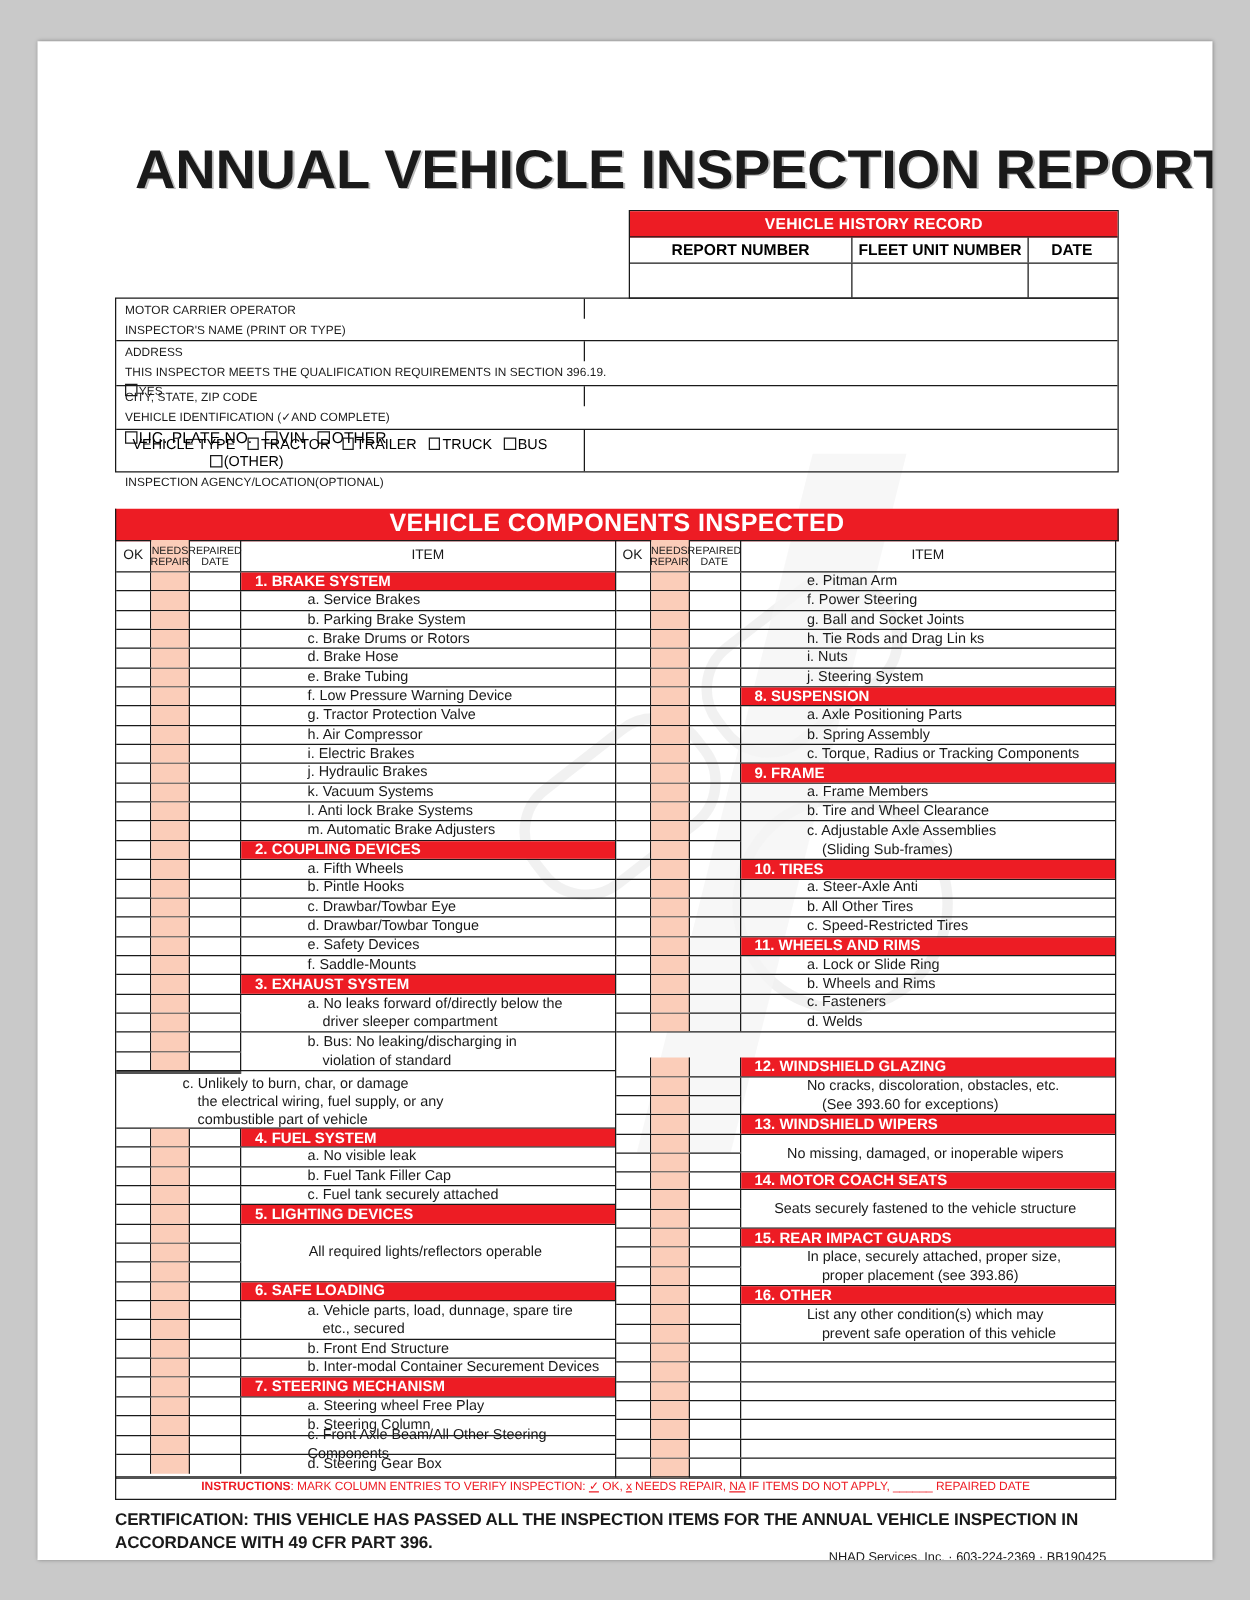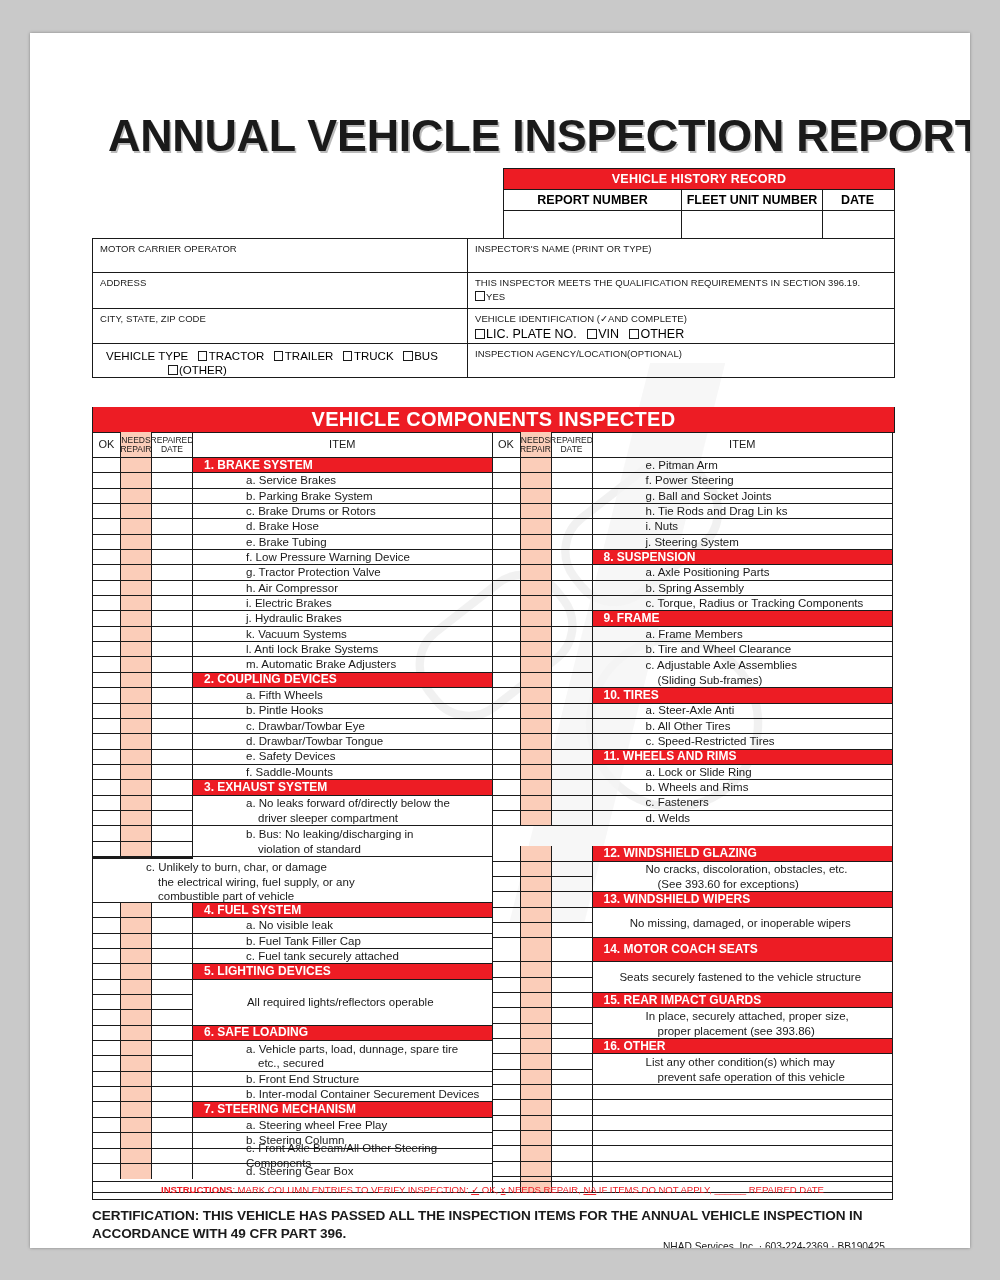--- a/index.html
+++ b/index.html
@@ -34,21 +34,21 @@
   .vhr .row{display:flex;}
   .vhr .c{border-right:1.6px solid #1a1a1a;text-align:center;font-weight:bold;
     font-size:12.5px;padding:3px 0 3.5px;}
   .vhr .c:last-child{border-right:none;}
   .vhr .c1{width:177px;} .vhr .c2{width:140px;} .vhr .c3{width:69px;}
   .vhr .hdr{border-bottom:1.6px solid #1a1a1a;}
   .vhr .blank{height:27px;}
 
   
   .info{position:absolute;left:62px;top:205px;width:801px;border:1.6px solid #1a1a1a;}
-  .info .r{display:flex;border-bottom:1.6px solid #1a1a1a;}
+  .info .r{display:flex;border-bottom:1.6px solid #1a1a1a;flex-direction:column;}
   .info .r:last-child{border-bottom:none;}
   .info .L{width:375px;border-right:1.6px solid #1a1a1a;padding:4px 0 0 7px;box-sizing:border-box;}
   .info .R{width:424px;padding:4px 0 0 7px;box-sizing:border-box;}
   .lbl{font-size:9.5px;color:#1a1a1a;letter-spacing:.05px;line-height:12px;}
   .sub{font-size:12.5px;letter-spacing:0;line-height:15px;margin-top:1px;}
   .h1r{height:33px;} .h2r{height:35px;} .h3r{height:34px;} .h4r{height:33px;}
   .cbx{display:inline-block;width:7.5px;height:7.5px;border:1.2px solid #1a1a1a;
     vertical-align:-0.5px;margin-right:1.5px;}
   .vt-opts{font-size:11.5px;margin-left:6px;line-height:14px;}
 
@@ -849,21 +849,21 @@
                 <div class="w-nr" style="background:#FBCDB9"></div>
                 <div class="w-rd"></div>
               </div>
             </div>
             <div class="item">
               <div class="multi ctr">
                 <div>No missing, damaged, or inoperable wipers</div>
               </div>
             </div>
           </div>
-          <div class="grow" style="height: 24px;">
+          <div class="grow" style="height: 14px;">
             <div class="cell w-ok"></div>
             <div class="cell w-nr"></div>
             <div class="cell w-rd"></div>
             <div class="item">
               <div class="sect">14. MOTOR COACH SEATS</div>
             </div>
           </div>
           <div class="grow" style="height: 30.7px;">
             <div class="stack">
               <div class="srow">

